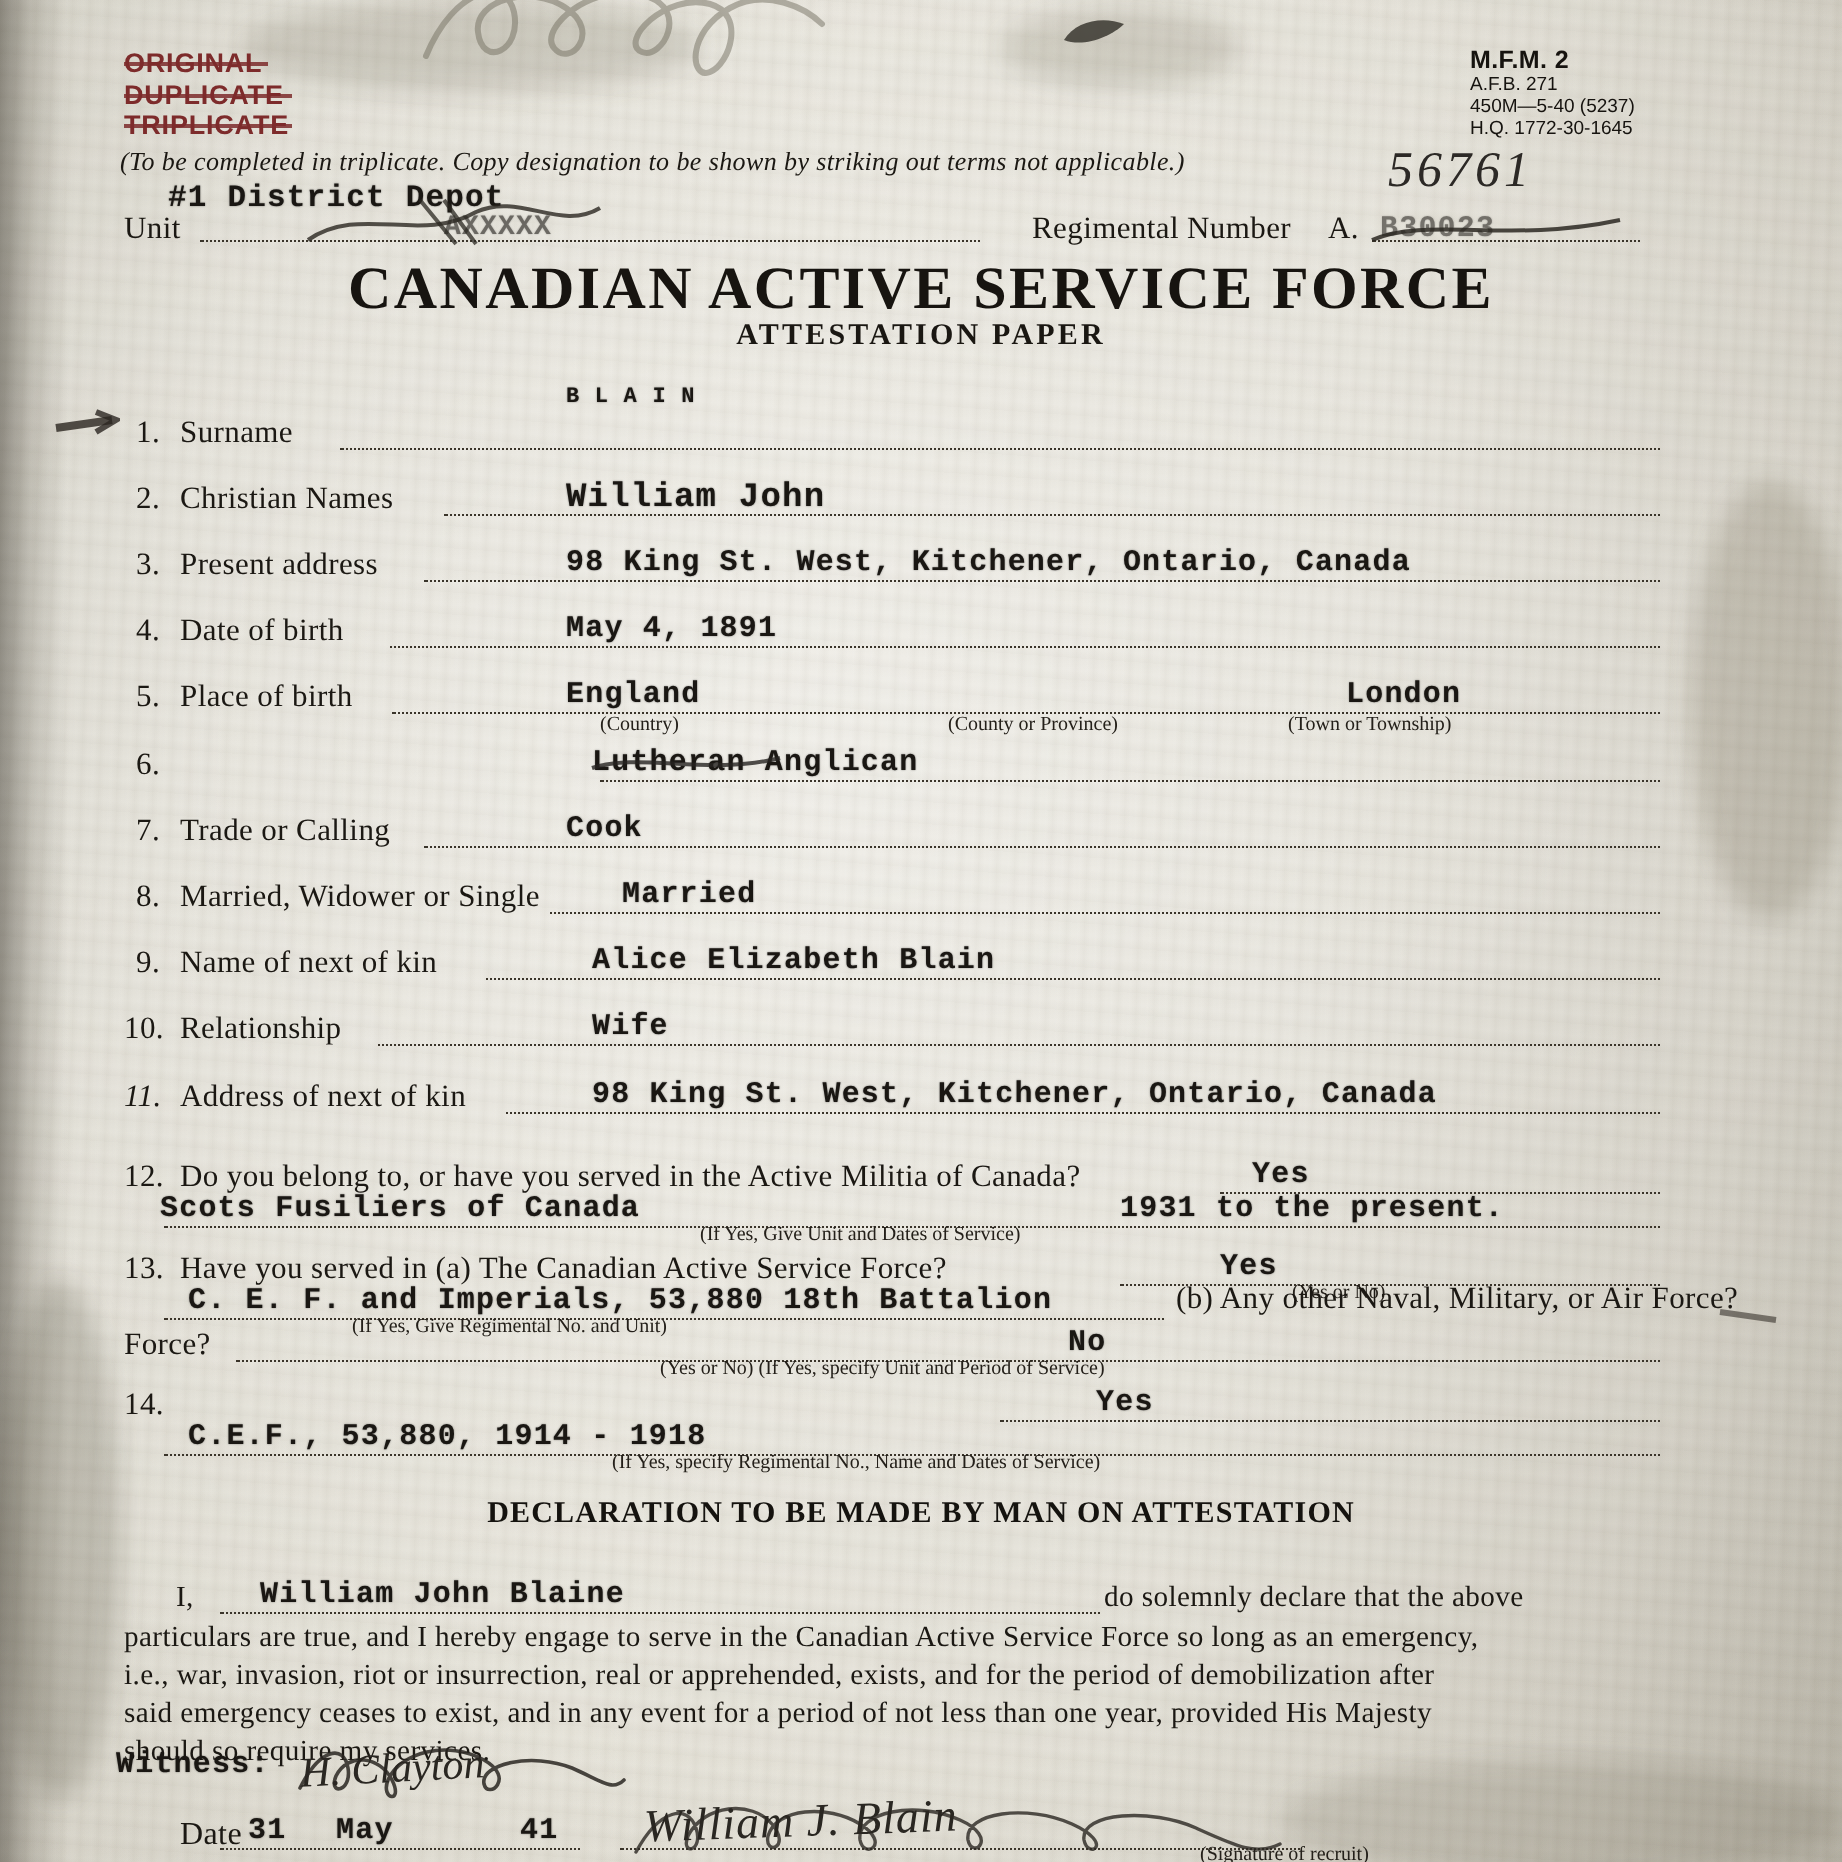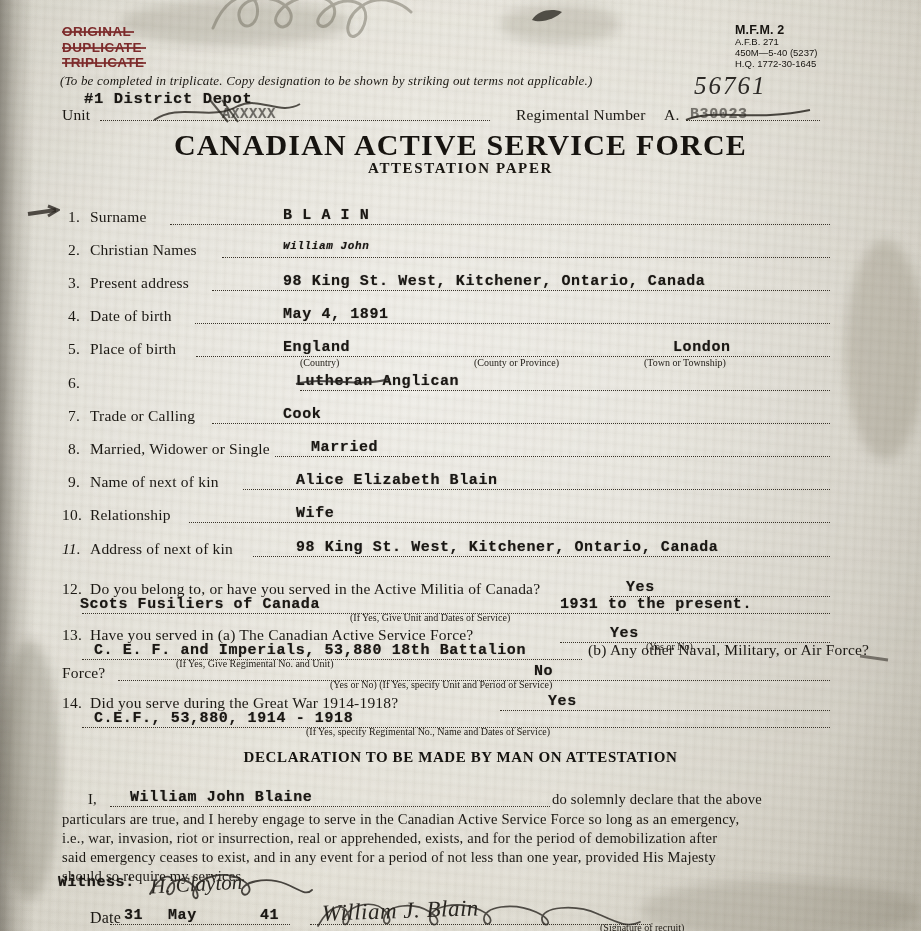--- a/index.html
+++ b/index.html
@@ -179,26 +179,26 @@
     <path d="M2,20 C30,8 70,22 126,10" fill="none" stroke="#2b2822" stroke-width="2" opacity="0.85"></path>
   </svg>
   <div class="pr hand" style="left:694px;top:72px;font-size:25px;letter-spacing:2px;color:#2c2926;">56761</div>
 
   <div class="pr bigtitle" style="left:0;top:128px;width:921px;text-align:center;">CANADIAN ACTIVE SERVICE FORCE</div>
   <div class="pr subtitle" style="left:0;top:160px;width:921px;text-align:center;">ATTESTATION PAPER</div>
 
   <div class="pr printed lbl" style="left:68px;top:208px;">1.</div>
   <div class="pr printed lbl" style="left:90px;top:208px;">Surname</div>
   <div class="pr dots" style="left:170px;top:224px;width:660px;"></div>
-  <div class="pr typed" style="left:283px;top:207px;font-size:15px;">B L A I N</div>
+  <div class="pr typed" style="left:283px;top:193px;font-size:11px;">B L A I N</div>
 
   <div class="pr printed lbl" style="left:68px;top:241px;">2.</div>
   <div class="pr printed lbl" style="left:90px;top:241px;">Christian Names</div>
   <div class="pr dots" style="left:222px;top:257px;width:608px;"></div>
-  <div class="pr typed" style="left:283px;top:240px;font-size:11px;font-style:italic;">William John</div>
+  <div class="pr typed" style="left:283px;top:240px;font-size:17px;">William John</div>
 
   <div class="pr printed lbl" style="left:68px;top:274px;">3.</div>
   <div class="pr printed lbl" style="left:90px;top:274px;">Present address</div>
   <div class="pr dots" style="left:212px;top:290px;width:618px;"></div>
   <div class="pr typed" style="left:283px;top:273px;font-size:15px;">98 King St. West, Kitchener, Ontario, Canada</div>
 
   <div class="pr printed lbl" style="left:68px;top:307px;">4.</div>
   <div class="pr printed lbl" style="left:90px;top:307px;">Date of birth</div>
   <div class="pr dots" style="left:195px;top:323px;width:635px;"></div>
   <div class="pr typed" style="left:283px;top:306px;font-size:15px;">May 4, 1891</div>
@@ -262,21 +262,20 @@
   <div class="pr dots" style="left:82px;top:659px;width:500px;"></div>
   <div class="pr typed" style="left:94px;top:642px;font-size:15px;">C. E. F. and Imperials, 53,880 18th Battalion</div>
   <div class="pr tiny" style="left:176px;top:658px;">(If Yes, Give Regimental No. and Unit)</div>
   <div class="pr printed lbl" style="left:588px;top:641px;width:330px;">(b) Any other Naval, Military, or Air Force?</div>
   <div class="pr printed lbl" style="left:62px;top:664px;">Force?</div>
   <div class="pr dots" style="left:118px;top:680px;width:712px;"></div>
   <div class="pr typed" style="left:534px;top:663px;font-size:15px;">No</div>
   <div class="pr tiny" style="left:330px;top:679px;">(Yes or No) (If Yes, specify Unit and Period of Service)</div>
 
   <div class="pr printed lbl" style="left:62px;top:694px;">14.</div>
-  <div class="pr printed lbl" style="left:90px;top:694px;">Did you serve during the Great War 1914-1918?</div>
   <div class="pr dots" style="left:500px;top:710px;width:330px;"></div>
   <div class="pr typed" style="left:548px;top:693px;font-size:15px;">Yes</div>
   <div class="pr dots" style="left:82px;top:727px;width:748px;"></div>
   <div class="pr typed" style="left:94px;top:710px;font-size:15px;">C.E.F., 53,880, 1914 - 1918</div>
   <div class="pr tiny" style="left:306px;top:726px;">(If Yes, specify Regimental No., Name and Dates of Service)</div>
 
   <div class="pr decl-title" style="left:0;top:749px;width:921px;text-align:center;">DECLARATION TO BE MADE BY MAN ON ATTESTATION</div>
 
   <div class="pr printed body-txt" style="left:88px;top:790px;">I,</div>
   <div class="pr dots" style="left:110px;top:806px;width:440px;"></div>

